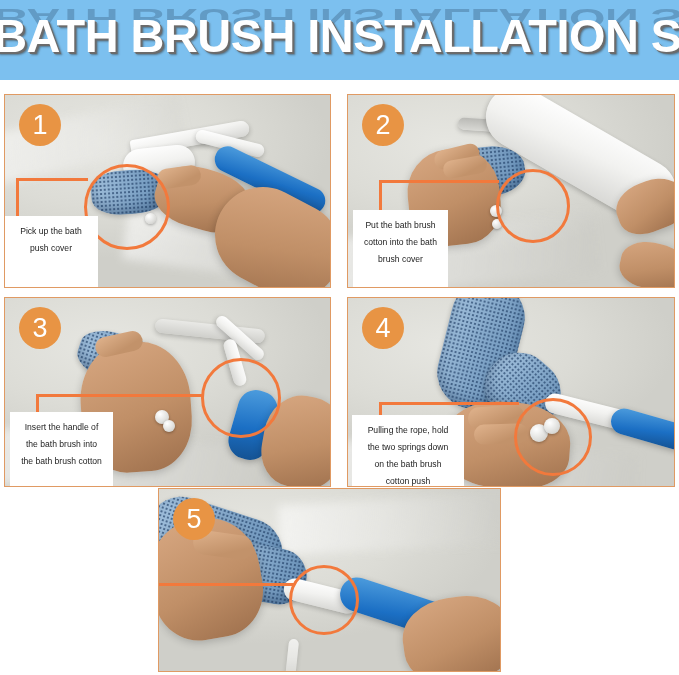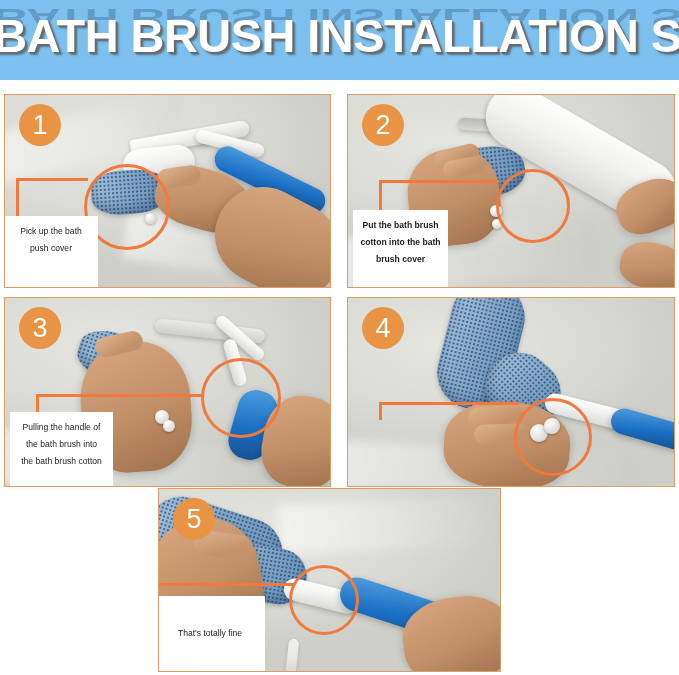--- a/index.html
+++ b/index.html
@@ -195,21 +195,21 @@
     <div class="finger" style="left:95px;top:63px;width:44px;height:18px;transform:rotate(-10deg);"></div>
     <div class="hand" style="left:268px;top:86px;width:70px;height:50px;transform:rotate(-20deg);"></div>
     <div class="hand" style="left:272px;top:148px;width:66px;height:46px;transform:rotate(12deg);"></div>
     <div class="spring" style="left:142px;top:110px;width:12px;height:12px;"></div>
     <div class="spring" style="left:144px;top:124px;width:10px;height:10px;"></div>
   </div>
   <div class="badge">2</div>
   <div class="anno-circle" style="left:148px;top:74px;width:74px;height:74px;"></div>
   <div class="leader-h" style="left:31px;top:85px;width:120px;"></div>
   <div class="leader-v" style="left:31px;top:85px;height:33px;"></div>
-  <div class="caption" style="left:5px;top:115px;width:95px;height:78px;font-weight:bold;">Put the bath brush
+  <div class="caption" style="left:5px;top:115px;width:95px;height:78px;">Put the bath brush
 cotton into the bath
 brush cover</div>
 </div>
 
 <div class="panel" id="panel-3">
   <div class="photo">
     <div class="photo-bg"></div>
     <div class="fabric-fold" style="left:-10px;top:140px;width:280px;height:55px;transform:rotate(4deg);"></div>
     <div class="white-rod" style="left:150px;top:26px;width:110px;height:14px;transform:rotate(6deg);background:linear-gradient(180deg,#e9e9e6,#cfcfcb);"></div>
     <div class="white-rod" style="left:205px;top:34px;width:60px;height:12px;transform:rotate(42deg);"></div>
@@ -220,21 +220,21 @@
     <div class="hand" style="left:76px;top:44px;width:110px;height:130px;transform:rotate(-4deg);"></div>
     <div class="finger" style="left:90px;top:36px;width:48px;height:20px;transform:rotate(-12deg);"></div>
     <div class="hand" style="left:258px;top:98px;width:80px;height:92px;transform:rotate(10deg);"></div>
     <div class="spring" style="left:150px;top:112px;width:14px;height:14px;"></div>
     <div class="spring" style="left:158px;top:122px;width:12px;height:12px;"></div>
   </div>
   <div class="badge">3</div>
   <div class="anno-circle" style="left:196px;top:60px;width:80px;height:80px;"></div>
   <div class="leader-h" style="left:31px;top:96px;width:168px;"></div>
   <div class="leader-v" style="left:31px;top:96px;height:22px;"></div>
-  <div class="caption" style="left:5px;top:114px;width:103px;height:74px;">Pulling the handle of
+  <div class="caption" style="left:5px;top:114px;width:103px;height:74px;">Insert the handle of
 the bath brush into
 the bath brush cotton</div>
 </div>
 
 <div class="panel" id="panel-4">
   <div class="photo">
     <div class="photo-bg"></div>
     <div class="fabric-fold" style="left:-10px;top:150px;width:300px;height:50px;transform:rotate(3deg);"></div>
     <div class="mesh" style="left:96px;top:-18px;width:74px;height:130px;transform:rotate(14deg);border-radius:40px;"></div>
     <div class="mesh" style="left:136px;top:58px;width:78px;height:68px;transform:rotate(42deg);border-radius:36px;"></div>
@@ -243,33 +243,36 @@
     <div class="hand" style="left:96px;top:104px;width:126px;height:86px;transform:rotate(4deg);"></div>
     <div class="finger" style="left:120px;top:108px;width:56px;height:22px;transform:rotate(-4deg);"></div>
     <div class="finger" style="left:126px;top:126px;width:54px;height:20px;transform:rotate(-2deg);"></div>
     <div class="spring" style="left:182px;top:126px;width:18px;height:18px;"></div>
     <div class="spring" style="left:196px;top:120px;width:16px;height:16px;"></div>
   </div>
   <div class="badge">4</div>
   <div class="anno-circle" style="left:166px;top:100px;width:78px;height:78px;"></div>
   <div class="leader-h" style="left:31px;top:104px;width:140px;"></div>
   <div class="leader-v" style="left:31px;top:104px;height:18px;"></div>
+  <div class="caption" style="left:4px;top:117px;width:112px;height:73px;">Pulling the rope, hold
+the two springs down
+on the bath brush
+cotton push</div>
 </div>
 
 <div class="panel" id="panel-5">
   <div class="photo">
     <div class="photo-bg"></div>
     <div class="fabric-fold" style="left:120px;top:10px;width:240px;height:50px;transform:rotate(-3deg);"></div>
     <div class="mesh" style="left:-16px;top:18px;width:140px;height:80px;transform:rotate(18deg);border-radius:36px;"></div>
     <div class="mesh" style="left:52px;top:56px;width:96px;height:56px;transform:rotate(10deg);border-radius:30px;"></div>
     <div class="white-rod" style="left:124px;top:96px;width:76px;height:22px;transform:rotate(14deg);"></div>
     <div class="blue-handle" style="left:178px;top:108px;width:160px;height:34px;transform:rotate(18deg);"></div>
     <div class="hand" style="left:-8px;top:30px;width:110px;height:120px;transform:rotate(-10deg);"></div>
     <div class="finger" style="left:34px;top:44px;width:60px;height:24px;transform:rotate(8deg);"></div>
     <div class="hand" style="left:244px;top:108px;width:110px;height:84px;transform:rotate(-8deg);"></div>
     <div class="white-rod" style="left:128px;top:150px;width:10px;height:42px;transform:rotate(6deg);opacity:.7;"></div>
   </div>
   <div class="badge">5</div>
   <div class="anno-circle" style="left:130px;top:76px;width:70px;height:70px;"></div>
   <div class="leader-h" style="left:-10px;top:94px;width:145px;"></div>
 
-  <div class="caption" style="left:-4px;top:107px;width:110px;height:76px;display:flex;align-items:center;justify-content:center;">That's totally fine</div>
 </div>
 
 </body></html>

